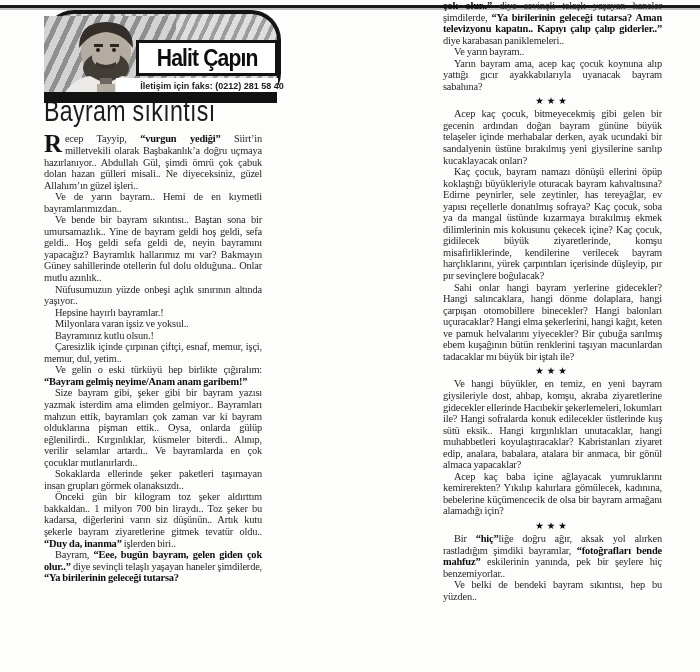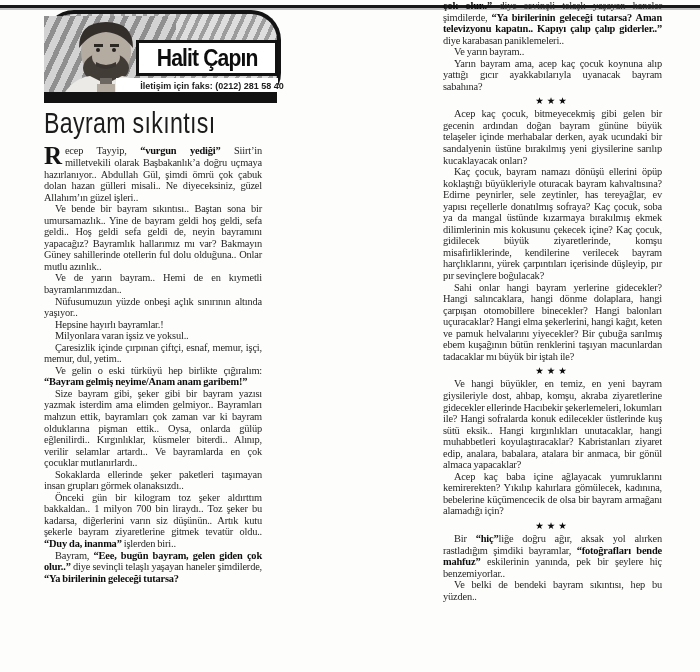--- a/index.html
+++ b/index.html
@@ -16,21 +16,21 @@
   .nameplate{position:absolute;left:92px;top:26px;width:142px;height:36px;background:#fff;
        border:3px solid #121212;box-sizing:border-box;display:flex;align-items:center;
        justify-content:center;z-index:3;}
   .nameplate span{font:700 24px/1 "Liberation Sans",sans-serif;letter-spacing:-1px;
        color:#0e0e0e;transform:scaleX(.88);white-space:nowrap;}
   .contact{position:absolute;left:72px;top:64px;width:162px;height:17px;background:#fff;
        display:flex;align-items:center;justify-content:center;z-index:2;}
   .contact span{font:700 9px/1 "Liberation Sans",sans-serif;color:#1d1d1d;white-space:nowrap;padding-left:30px;}
   .botbar{position:absolute;left:0;bottom:0;width:100%;height:11px;background:#121212;z-index:4;}
   
-  .leftcol{position:absolute;left:44px;top:108px;width:218px;}
+  .leftcol{position:absolute;left:44px;top:96px;width:218px;}
   .rightcol{position:absolute;left:443px;top:0;width:219px;}
   .title{margin:0 0 7px 0;font:400 29px/1.05 "Liberation Sans",sans-serif;color:#1c1c1c;
        letter-spacing:.4px;transform:scaleX(.8);transform-origin:0 50%;white-space:nowrap;}
   p.art{margin:0;font-size:10.4px;line-height:11.55px;text-align:justify;text-indent:11px;
        color:#272727;letter-spacing:-.18px;word-spacing:-.3px;}
   p.art.noindent{text-indent:0;}
   p.art .b{font-weight:700;color:#0d0d0d;}
   .dropcap{float:left;font-weight:700;font-size:25px;line-height:21px;padding-right:3px;
        color:#141414;}
   .stars{text-align:center;font-size:9.5px;letter-spacing:3px;color:#0d0d0d;margin:3px 0 2px;}
@@ -63,25 +63,26 @@
   <div class="contact">
     <span>İletişim için faks: (0212) 281 58 40</span>
   </div>
   <div class="botbar"></div>
 </div>
 
 <div class="leftcol">
   <h1 class="title">Bayram sıkıntısı</h1>
   <div id="col-left">
       <p class="art noindent"><span class="dropcap">R</span><span>ecep Tayyip, </span><span class="b">“vurgun yediği”</span><span> Siirt’in milletvekili olarak Başbakanlık’a doğru uçmaya hazırlanıyor.. Abdullah Gül, şimdi ömrü çok çabuk dolan hazan gülleri misali.. Ne diyeceksiniz, güzel Allahım’ın güzel işleri..</span></p>
+      <p class="art"><span>Ve de yarın bayram.. Hemi de en kıymetli bayramlarımızdan..</span></p>
       <p class="art"><span>Ve bende bir bayram sıkıntısı.. Baştan sona bir umursamazlık.. Yine de bayram geldi hoş geldi, sefa geldi.. Hoş geldi sefa geldi de, neyin bayramını yapacağız? Bayramlık hallarımız mı var? Bakmayın Güney sahillerinde otellerin ful dolu olduğuna.. Onlar mutlu azınlık..</span></p>
-      <p class="art"><span>Ve de yarın bayram.. Hemi de en kıymetli bayramlarımızdan..</span></p>
       <p class="art"><span>Nüfusumuzun yüzde onbeşi açlık sınırının altında yaşıyor..</span></p>
       <p class="art"><span>Hepsine hayırlı bayramlar.!</span></p>
       <p class="art"><span>Milyonlara varan işsiz ve yoksul..</span></p>
+      <p class="art"><span>Bayramınız kutlu olsun.!</span></p>
       <p class="art"><span>Çaresizlik içinde çırpınan çiftçi, esnaf, memur, işçi, memur, dul, yetim..</span></p>
       <p class="art"><span>Ve gelin o eski türküyü hep birlikte çığıralım: </span><span class="b">“Bayram gelmiş neyime/Anam anam garibem!”</span></p>
       <p class="art"><span>Size bayram gibi, şeker gibi bir bayram yazısı yazmak isterdim ama elimden gelmiyor.. Bayramları mahzun ettik, bayramları çok zaman var ki bayram olduklarına pişman ettik.. Oysa, onlarda gülüp eğlenilirdi.. Kırgınlıklar, küsmeler biterdi.. Alınıp, verilir selamlar artardı.. Ve bayramlarda en çok çocuklar mutlanırlardı..</span></p>
       <p class="art"><span>Sokaklarda ellerinde şeker paketleri taşımayan insan grupları görmek olanaksızdı..</span></p>
       <p class="art"><span>Önceki gün bir kilogram toz şeker aldırttım bakkaldan.. 1 milyon 700 bin liraydı.. Toz şeker bu kadarsa, diğerlerini varın siz düşünün.. Artık kutu şekerle bayram ziyaretlerine gitmek tevatür oldu.. </span><span class="b">“Duy da, inanma”</span><span> işlerden biri..</span></p>
       <p class="art"><span>Bayram, </span><span class="b">“Eee, bugün bayram, gelen giden çok olur..”</span><span> diye sevinçli telaşlı yaşayan haneler şimdilerde, </span><span class="b">“Ya birilerinin geleceği tutarsa?</span></p>
     </div>
 </div>
 
 <div class="rightcol" id="col-right">

